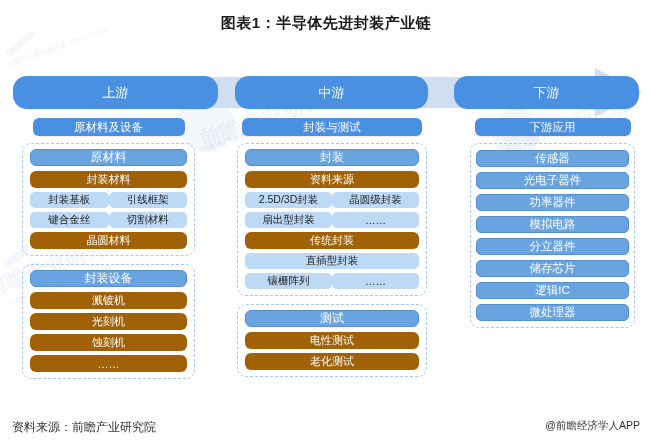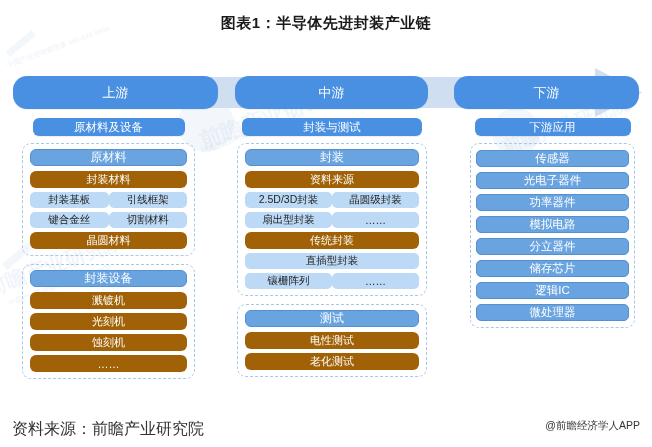--- a/index.html
+++ b/index.html
@@ -148,21 +148,21 @@
   .app-item:last-child{margin-bottom:0;}
   .dash-group > *:last-child{margin-bottom:0;}
 
   
   #footer{
     position:absolute;left:0;bottom:14px;width:652px;height:14px;
     z-index:5;
   }
   #source{
     position:absolute;left:12px;top:0;
-    font-size:16px;color:#333333;
+    font-size:12px;color:#333333;
   }
   #brand{
     position:absolute;right:12px;top:0;
     font-size:10.5px;color:#333333;
   }
 </style>
 </head>
 <body>
 
 <div id="watermarks">

